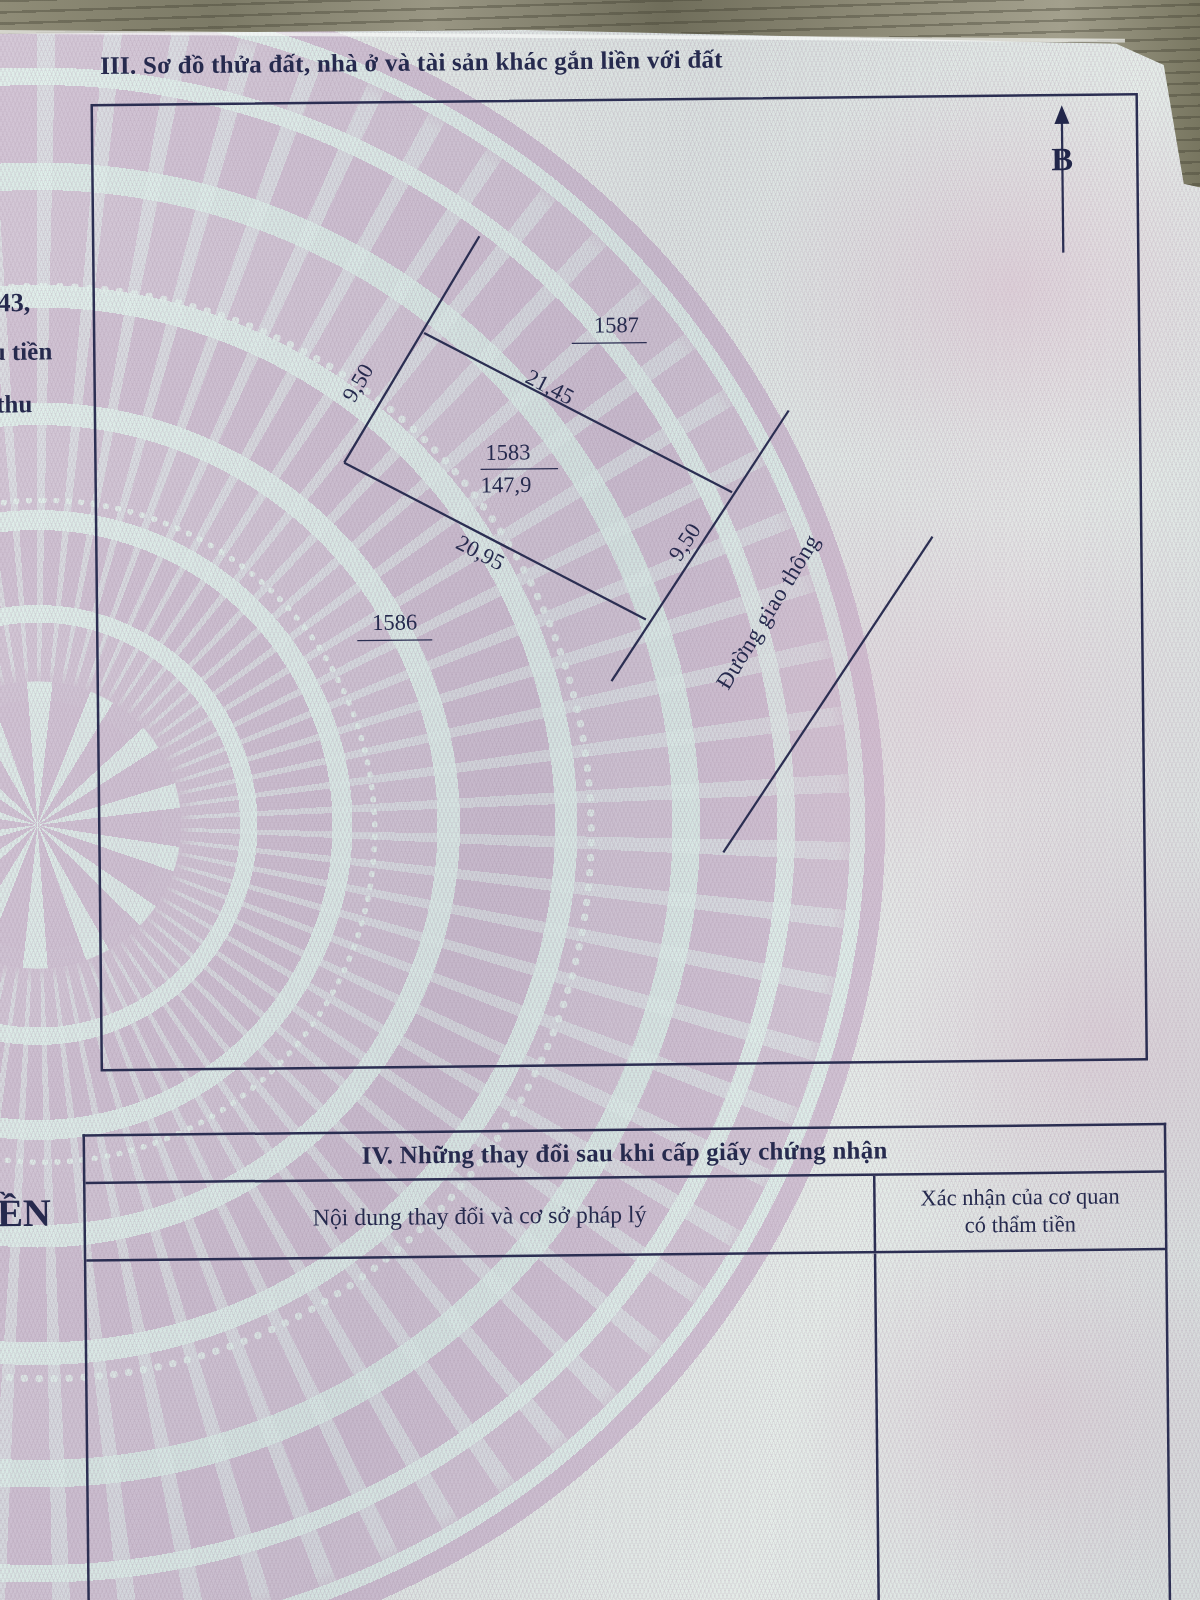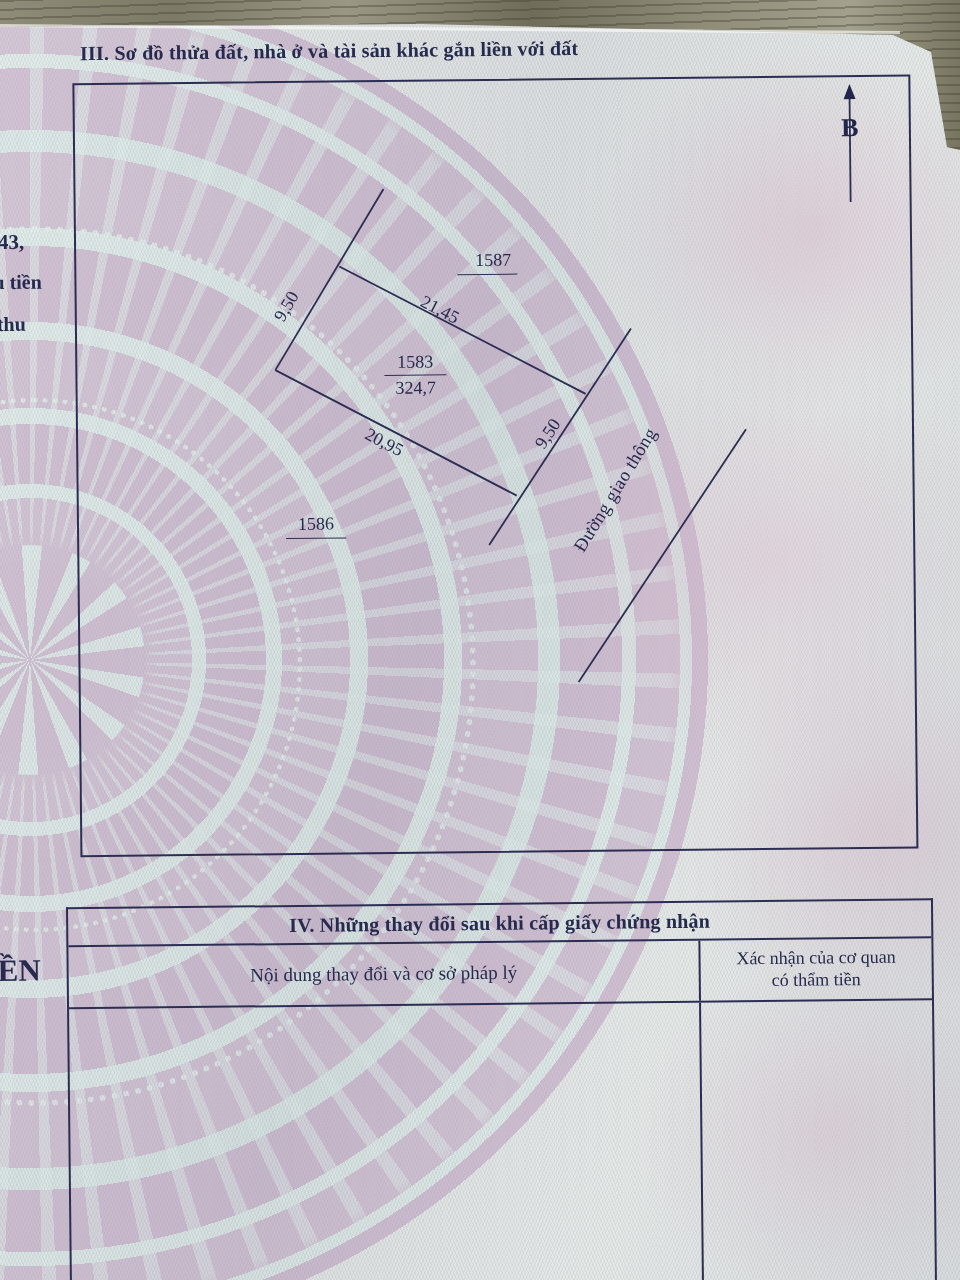--- a/index.html
+++ b/index.html
@@ -90,21 +90,21 @@
     border:2px solid #2b2e52;
   }
   .diagram-svg{position:absolute;left:0;top:0;width:960px;height:1280px;pointer-events:none;}
 
   .lbl{position:absolute;font-size:18px;color:#262a4e;text-align:center;white-space:nowrap;}
   .lbl.u{border-bottom:1.6px solid #2b2e52;padding:0 6px 3px 6px;}
   .lbl-2145{left:408px;top:299px;width:70px;transform:rotate(28deg);}
   .lbl-950L{left:263px;top:294px;width:54px;transform:rotate(-59deg);}
   .lbl-2095{left:351px;top:431px;width:70px;transform:rotate(28deg);}
   .lbl-950R{left:523px;top:424px;width:54px;transform:rotate(-56deg);}
-  .frac{position:absolute;left:387px;top:351px;width:62px;text-align:center;font-size:18px;}
+  .frac{position:absolute;left:387px;top:351px;width:62px;font-size:18px;}
   .frac .top{display:block;border-bottom:1.6px solid #2b2e52;padding:0 4px 2px 4px;}
   .frac .bot{display:block;padding-top:2px;}
   .lbl-road{left:541px;top:481px;width:152px;transform:rotate(-58deg);font-size:18.5px;letter-spacing:.4px;}
 
   .north-b{
     position:absolute;left:842px;top:117px;width:26px;text-align:center;
     font-size:26px;font-weight:bold;color:#22264a;
   }
 
   
@@ -173,25 +173,25 @@
       <polygon points="855,88 849,103 861,103" fill="#22264a"></polygon>
     </svg>
 
     <div class="north-b">B</div>
 
     <div class="lbl u" style="left:461px;top:250px;width:48px;text-align:right;">1587</div>
     <div class="lbl lbl-2145">21,45</div>
     <div class="lbl lbl-950L">9,50</div>
     <div class="frac">
       <span class="top">1583</span>
-      <span class="bot">324,7</span>
+      <span class="bot">147,9</span>
     </div>
     <div class="lbl lbl-2095">20,95</div>
     <div class="lbl lbl-950R">9,50</div>
-    <div class="lbl u" style="left:287px;top:486px;width:48px;margin-top:26px;">1586</div>
+    <div class="lbl u" style="left:287px;top:486px;width:48px;">1586</div>
     <div class="lbl lbl-road">Đường giao thông</div>
 
     <div class="box4">
       <div class="t4-title">IV. Những thay đổi sau khi cấp giấy chứng nhận</div>
       <div class="t4-head">
         <div class="c1">Nội dung thay đổi và cơ sở pháp lý</div>
         <div class="c2">
           <span>Xác nhận của cơ quan</span>
           <span>có thẩm tiền</span>
         </div>

